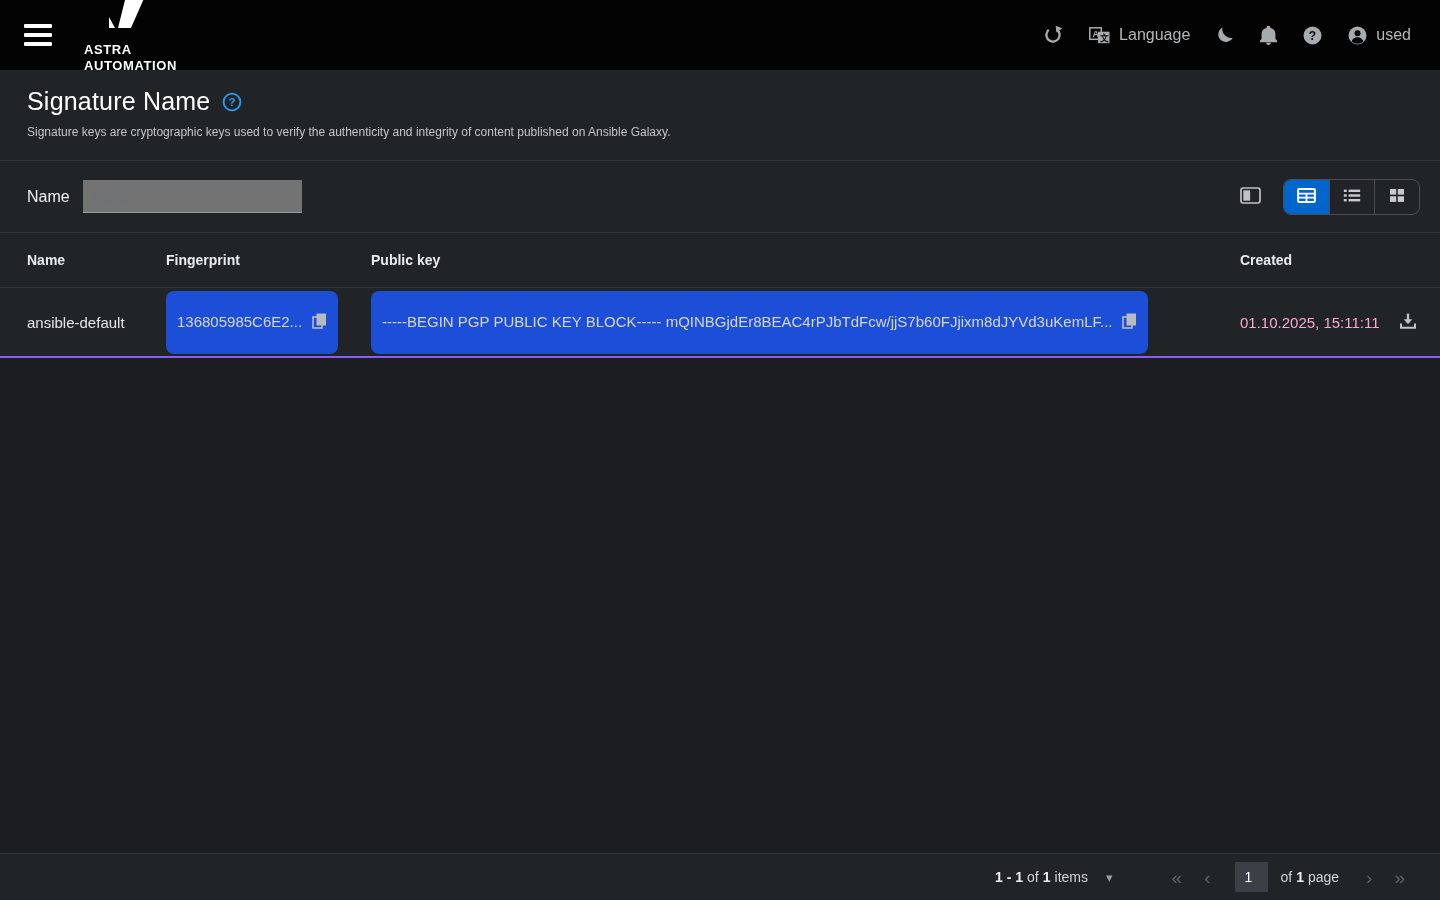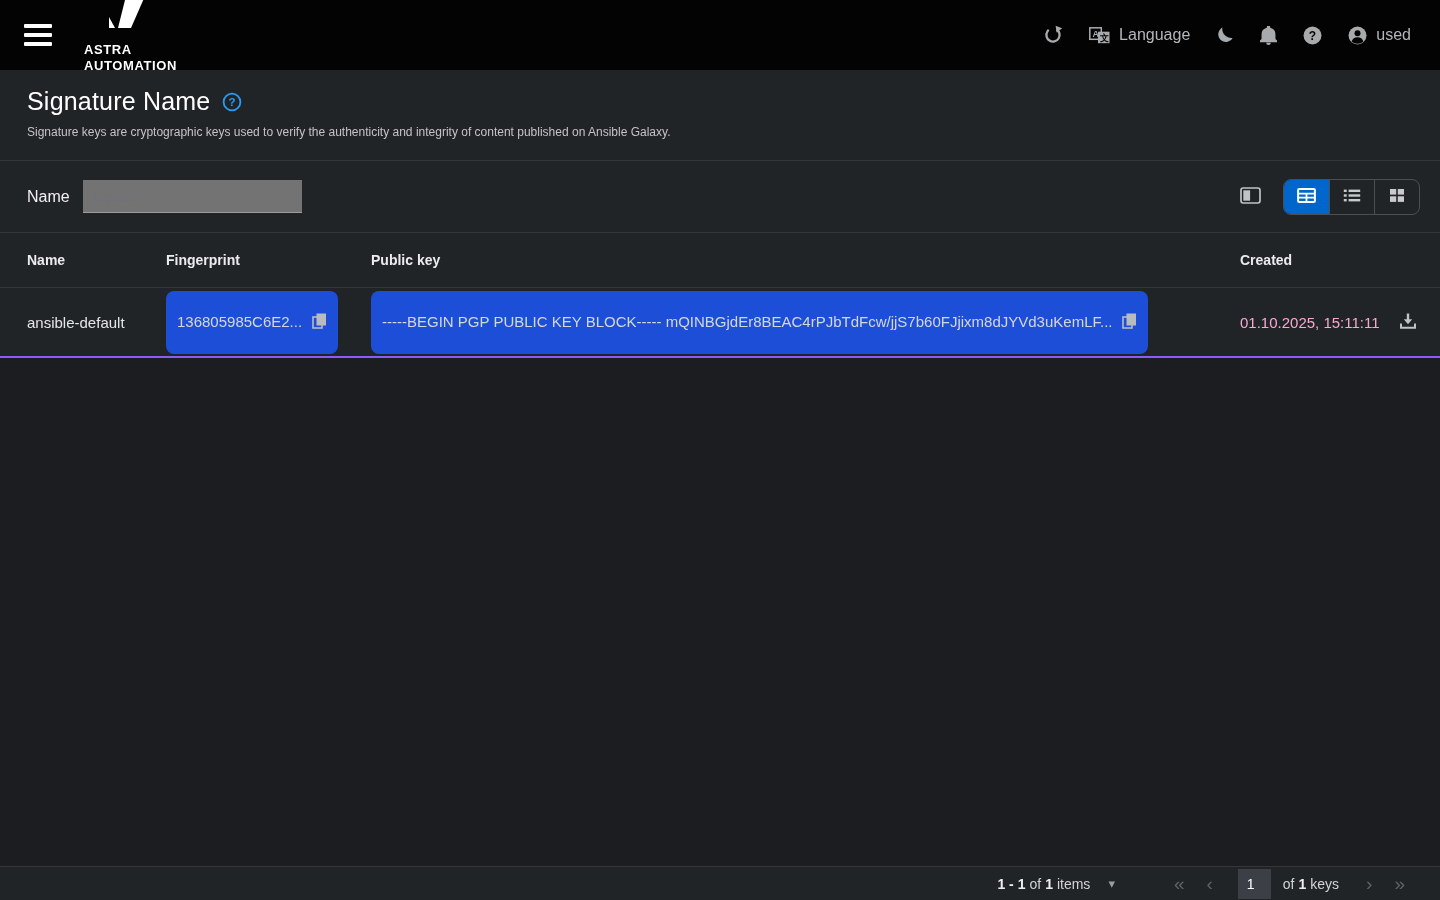--- a/index.html
+++ b/index.html
@@ -62,21 +62,21 @@
   .chip-text { white-space:nowrap; overflow:hidden; color:#d6d7d9; }
   .copy-btn { background:none; border:none; color:#b9bbbe; cursor:pointer; flex:none;
     display:flex; padding:0; }
   .pubkey-wrap { min-width:0; padding-right:30px; display:flex; }
   .cell-created { color:#f9a8d4; white-space:nowrap; }
   .row-actions { display:flex; justify-content:flex-end; }
 
   .empty-area { flex:1; background:#1b1d21; }
 
   
-  .pagination { height:34px; background:#212427; border-top:1px solid #34363a;
+  .pagination { height:47px; background:#212427; border-top:1px solid #34363a;
     flex:none; display:flex; align-items:center; justify-content:flex-end;
     padding-right:24px; font-size:14px; color:#d2d4d6; }
   .page-summary { display:flex; align-items:center; gap:4px; }
   .bold-num { font-weight:700; color:#eeeef0; }
   .caret-btn { background:none; border:none; color:#9a9da0; font-size:13px;
     cursor:pointer; padding:4px 8px; margin-left:10px; }
   .nav-btn { background:none; border:none; color:#606367; font-size:19px;
     cursor:default; padding:0 11px; font-family:inherit; line-height:1; }
   .nav-group { display:flex; align-items:center; margin-left:40px; }
   .page-input { width:33px; height:30px; background:#3c4046; border:none; color:#fff;
@@ -303,21 +303,21 @@
     <button class="nav-btn">
       <span>«</span>
     </button>
     <button class="nav-btn">
       <span>‹</span>
     </button>
     <input class="page-input" value="1" style="">
     <span class="page-of">
       <span>of</span>
       <span class="bold-num">1</span>
-      <span>keys</span>
+      <span>page</span>
     </span>
     <button class="nav-btn">
       <span>›</span>
     </button>
     <button class="nav-btn">
       <span>»</span>
     </button>
   </span>
 </footer>
 

